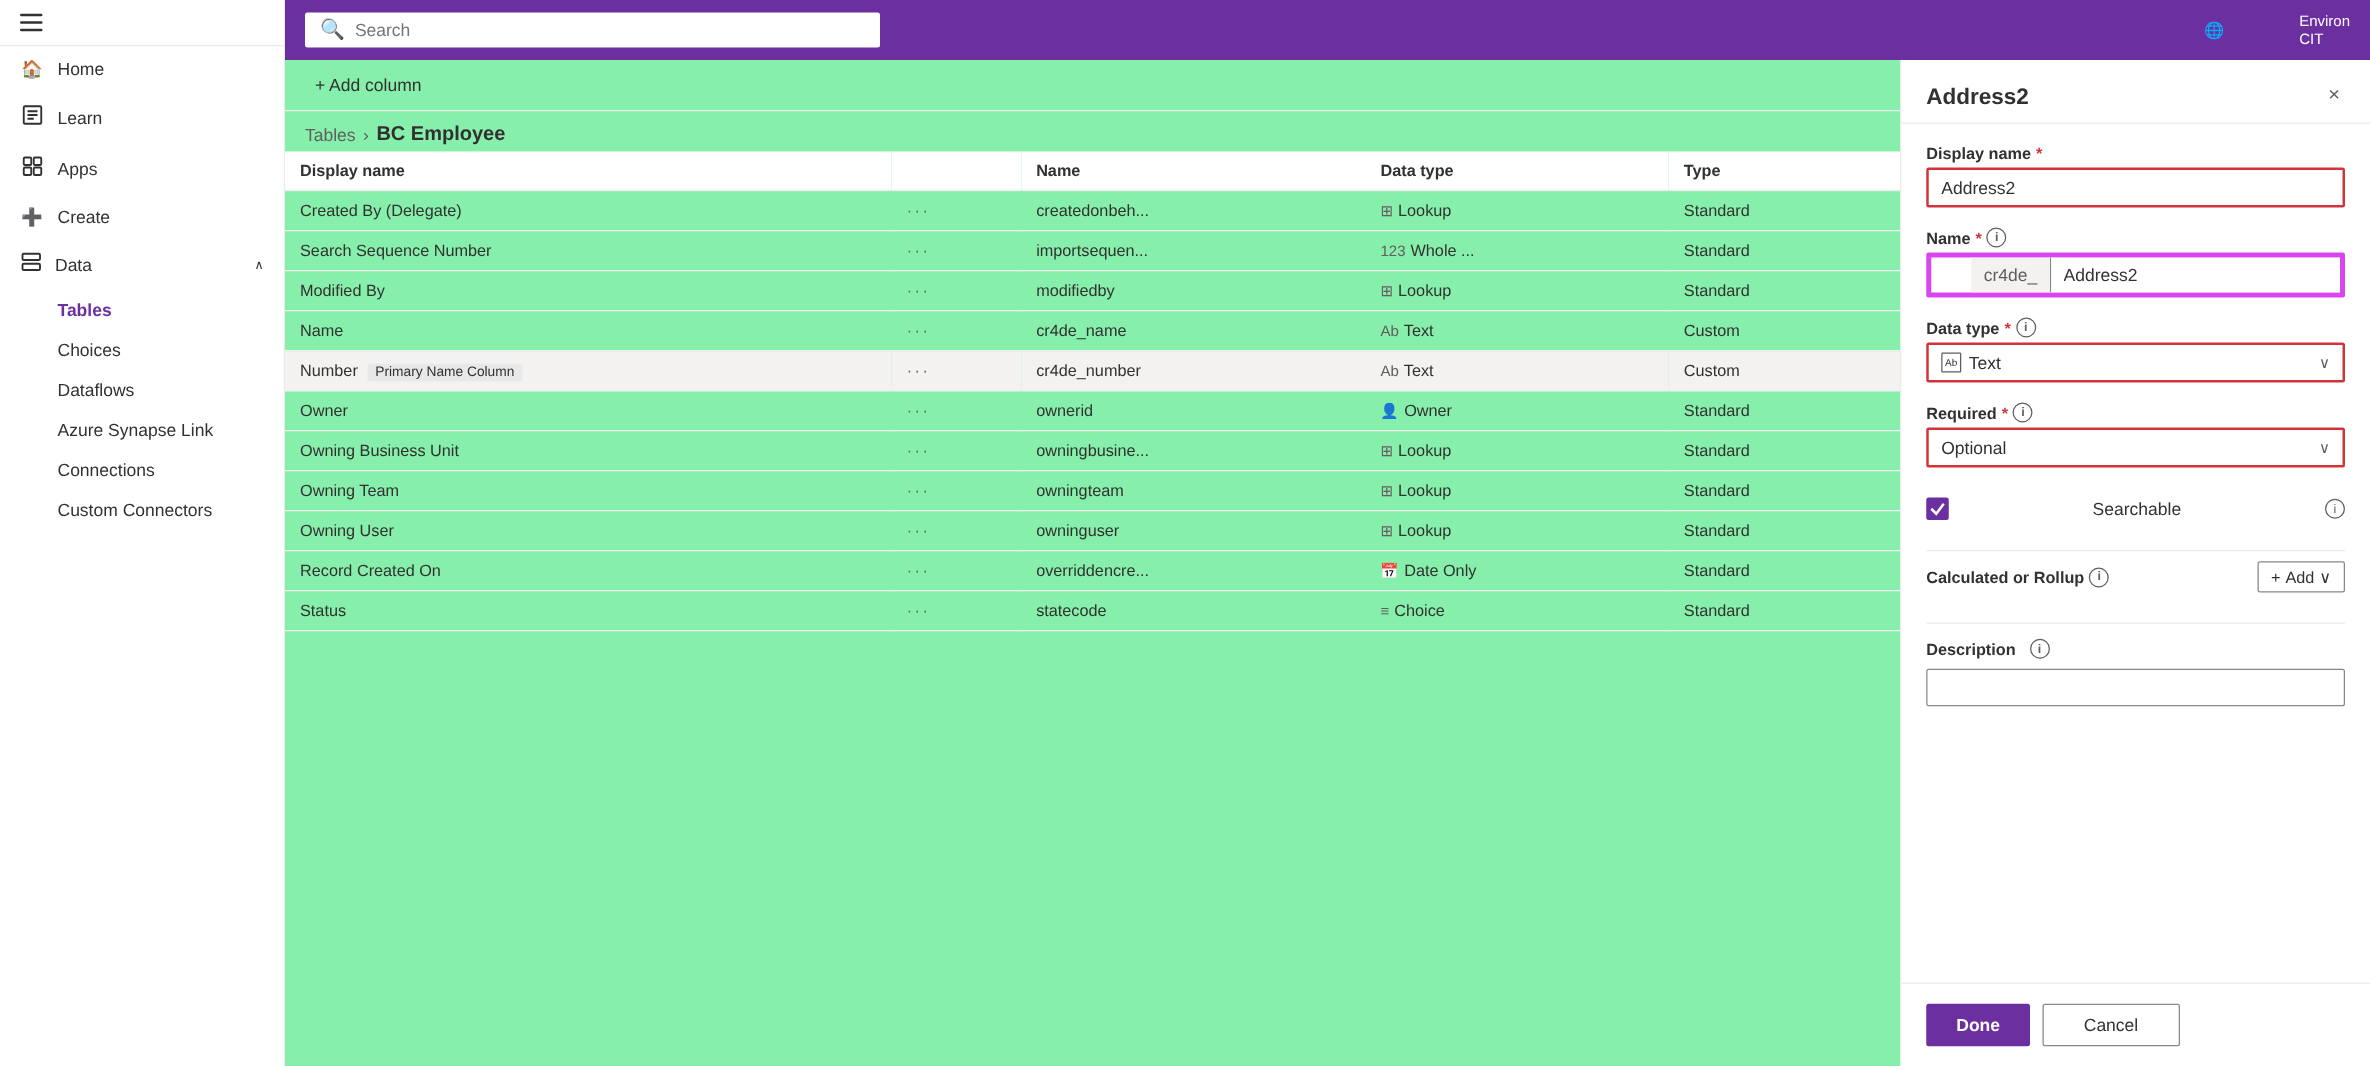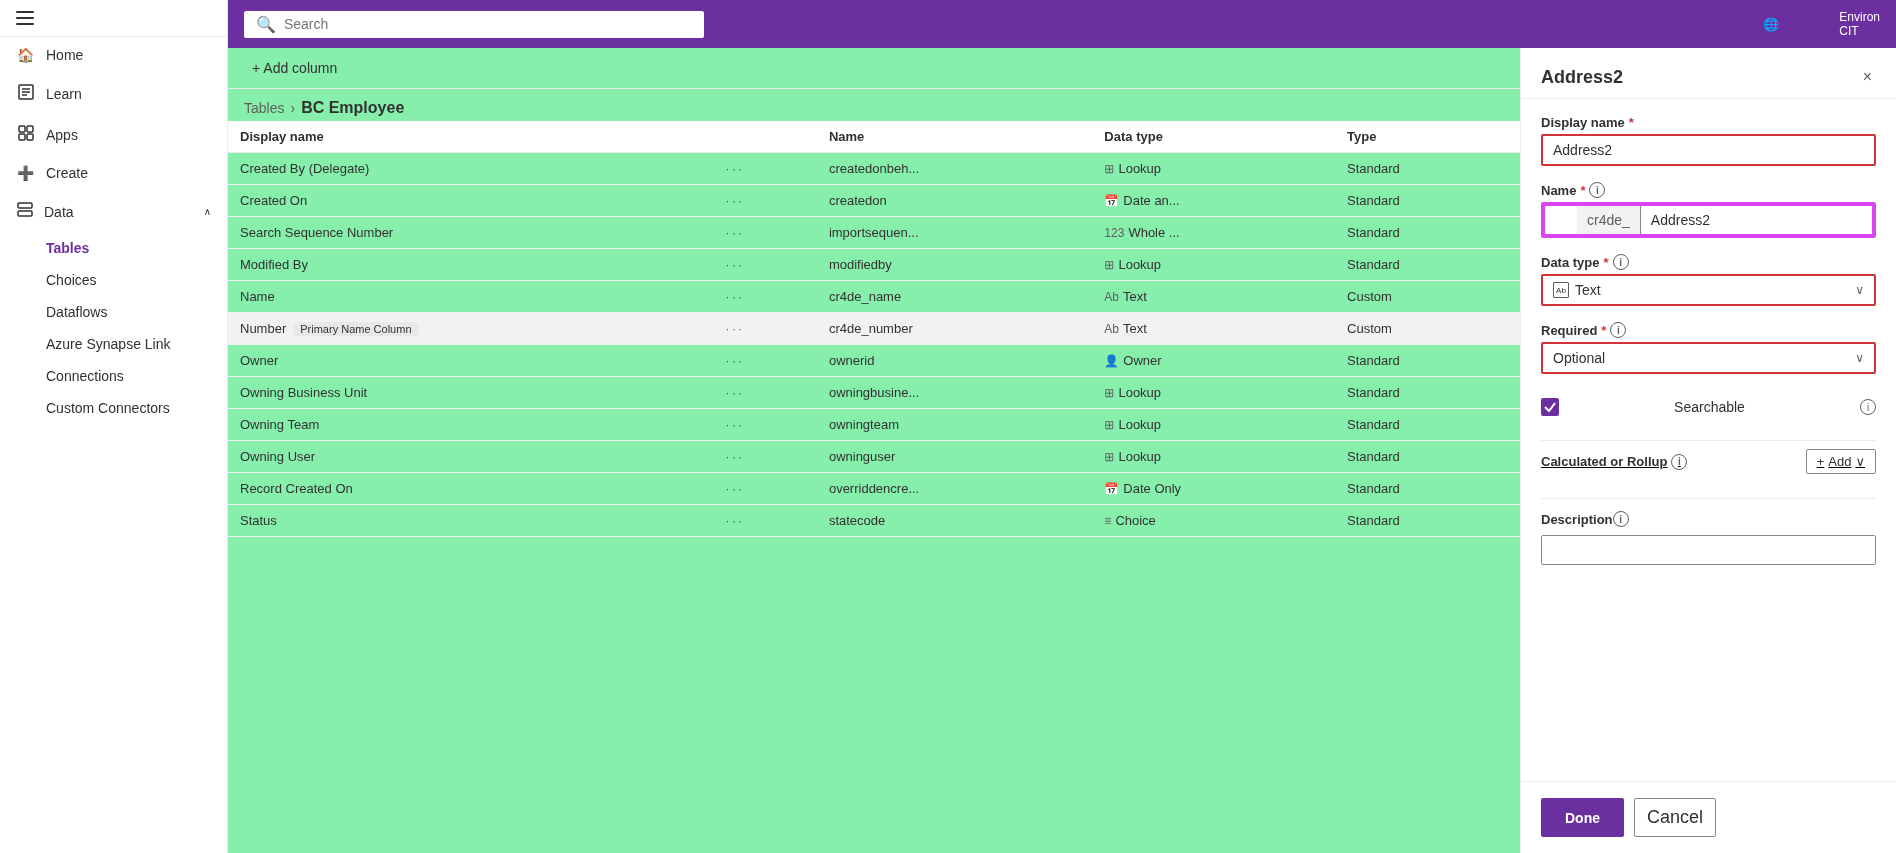--- a/index.html
+++ b/index.html
@@ -321,21 +321,20 @@
       color: #323130;
       flex: 1;
     }
 
     .calc-row {
       display: flex;
       align-items: center;
       justify-content: space-between;
       padding: 8px 0;
       border-top: 1px solid #edebe9;
-      text-decoration: underline;
     }
     .calc-label {
       font-size: 13px;
       font-weight: 600;
       color: #323130;
       display: flex;
       align-items: center;
       gap: 4px;
     }
     .add-btn {
@@ -351,21 +350,21 @@
       padding: 4px 10px;
     }
 
     .desc-section { border-top: 1px solid #edebe9; padding-top: 12px; }
     .desc-label {
       font-size: 13px;
       font-weight: 600;
       color: #323130;
       display: flex;
       align-items: center;
-      gap: 0;
+      gap: 11px;
       margin-bottom: 4px;
     }
 
     .panel-footer {
       padding: 16px 20px;
       display: flex;
       gap: 10px;
       border-top: 1px solid #edebe9;
       margin-top: auto;
     }
@@ -377,22 +376,22 @@
       padding: 8px 24px;
       font-size: 14px;
       font-weight: 600;
       cursor: pointer;
     }
     .btn-cancel {
       background: #fff;
       color: #323130;
       border: 1px solid #8a8886;
       border-radius: 2px;
-      padding: 8px 12px;
-      font-size: 18px;
+      padding: 8px 32px;
+      font-size: 14px;
       cursor: pointer;
     }
 
     
     ::-webkit-scrollbar { width: 6px; }
     ::-webkit-scrollbar-thumb { background: #c8c6c4; border-radius: 3px; }
   </style>
 </head>
 <body>
 
@@ -519,27 +518,20 @@
           </thead>
           <tbody id="table-body">
           <tr>
                 <td>Created By (Delegate)</td>
                 <td class="dots">···</td>
                 <td>createdonbeh...</td>
                 <td><span class="type-icon">⊞</span>Lookup</td>
                 <td>Standard</td>
               </tr>
               <tr>
-                <td>Created On</td>
-                <td class="dots">···</td>
-                <td>createdon</td>
-                <td><span class="type-icon">📅</span>Date an...</td>
-                <td>Standard</td>
-              </tr>
-              <tr>
                 <td>Search Sequence Number</td>
                 <td class="dots">···</td>
                 <td>importsequen...</td>
                 <td><span class="type-icon">123</span>Whole ...</td>
                 <td>Standard</td>
               </tr>
               <tr>
                 <td>Modified By</td>
                 <td class="dots">···</td>
                 <td>modifiedby</td>

